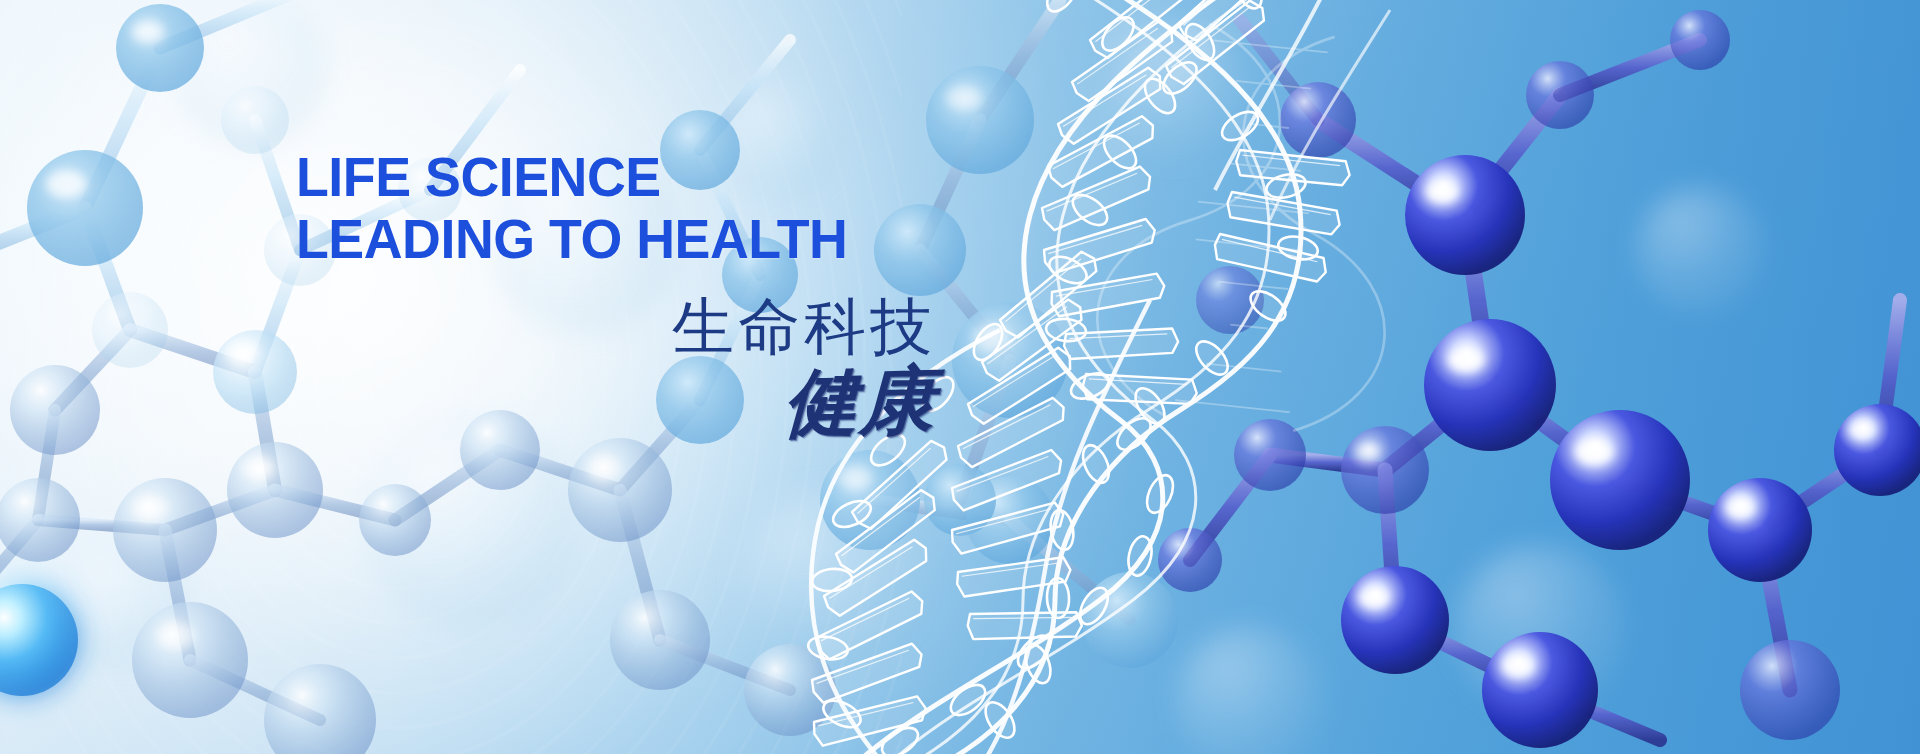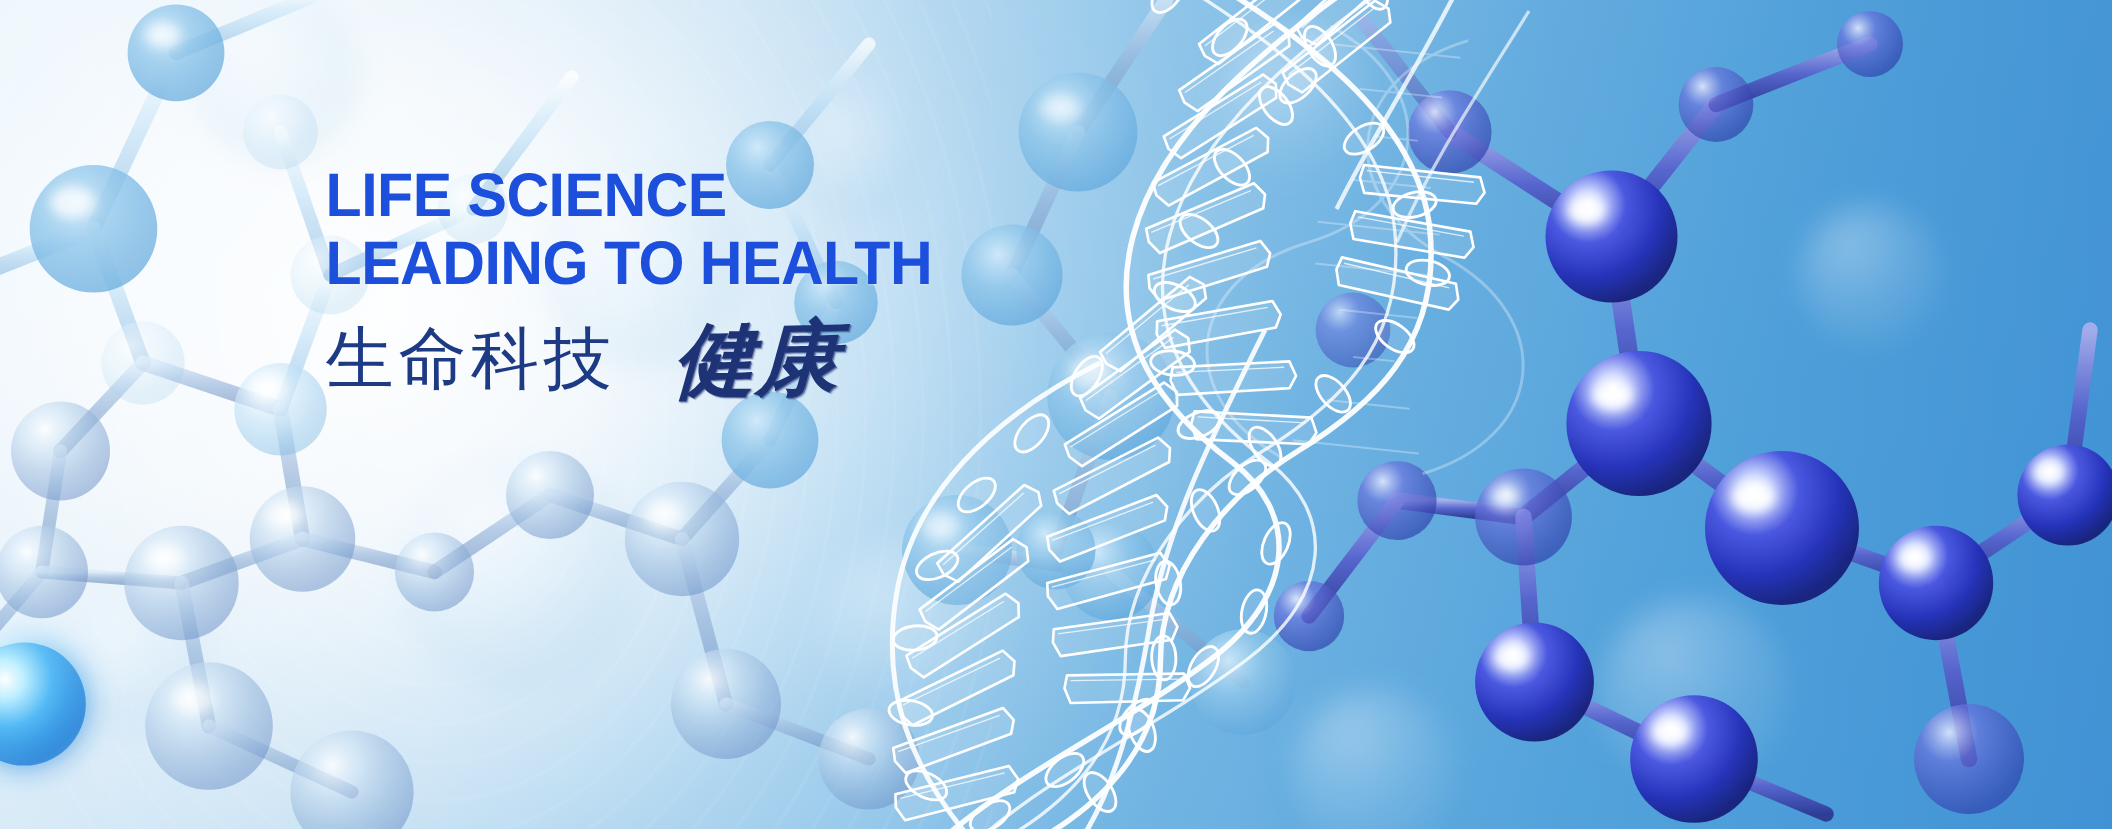--- a/index.html
+++ b/index.html
@@ -50,21 +50,22 @@
     color:#1c4fdc;
     transform:scaleX(0.96);
     transform-origin:left center;
     white-space:nowrap;
     text-shadow:0 1px 2px rgba(255,255,255,.35);
   }
   #cn-line{
     margin-top:20px;
     white-space:nowrap;
     display:flex;
-    align-items:center;
+    align-items:flex-end;
+    flex-direction:column;
   }
   .cn-main{
     font-family:"Liberation Serif","DejaVu Serif",serif;
     font-size:62px;
     line-height:74px;
     color:#1d3a84;
     letter-spacing:4px;
     font-weight:500;
   }
   .cn-gap{display:inline-block;width:26px;}

